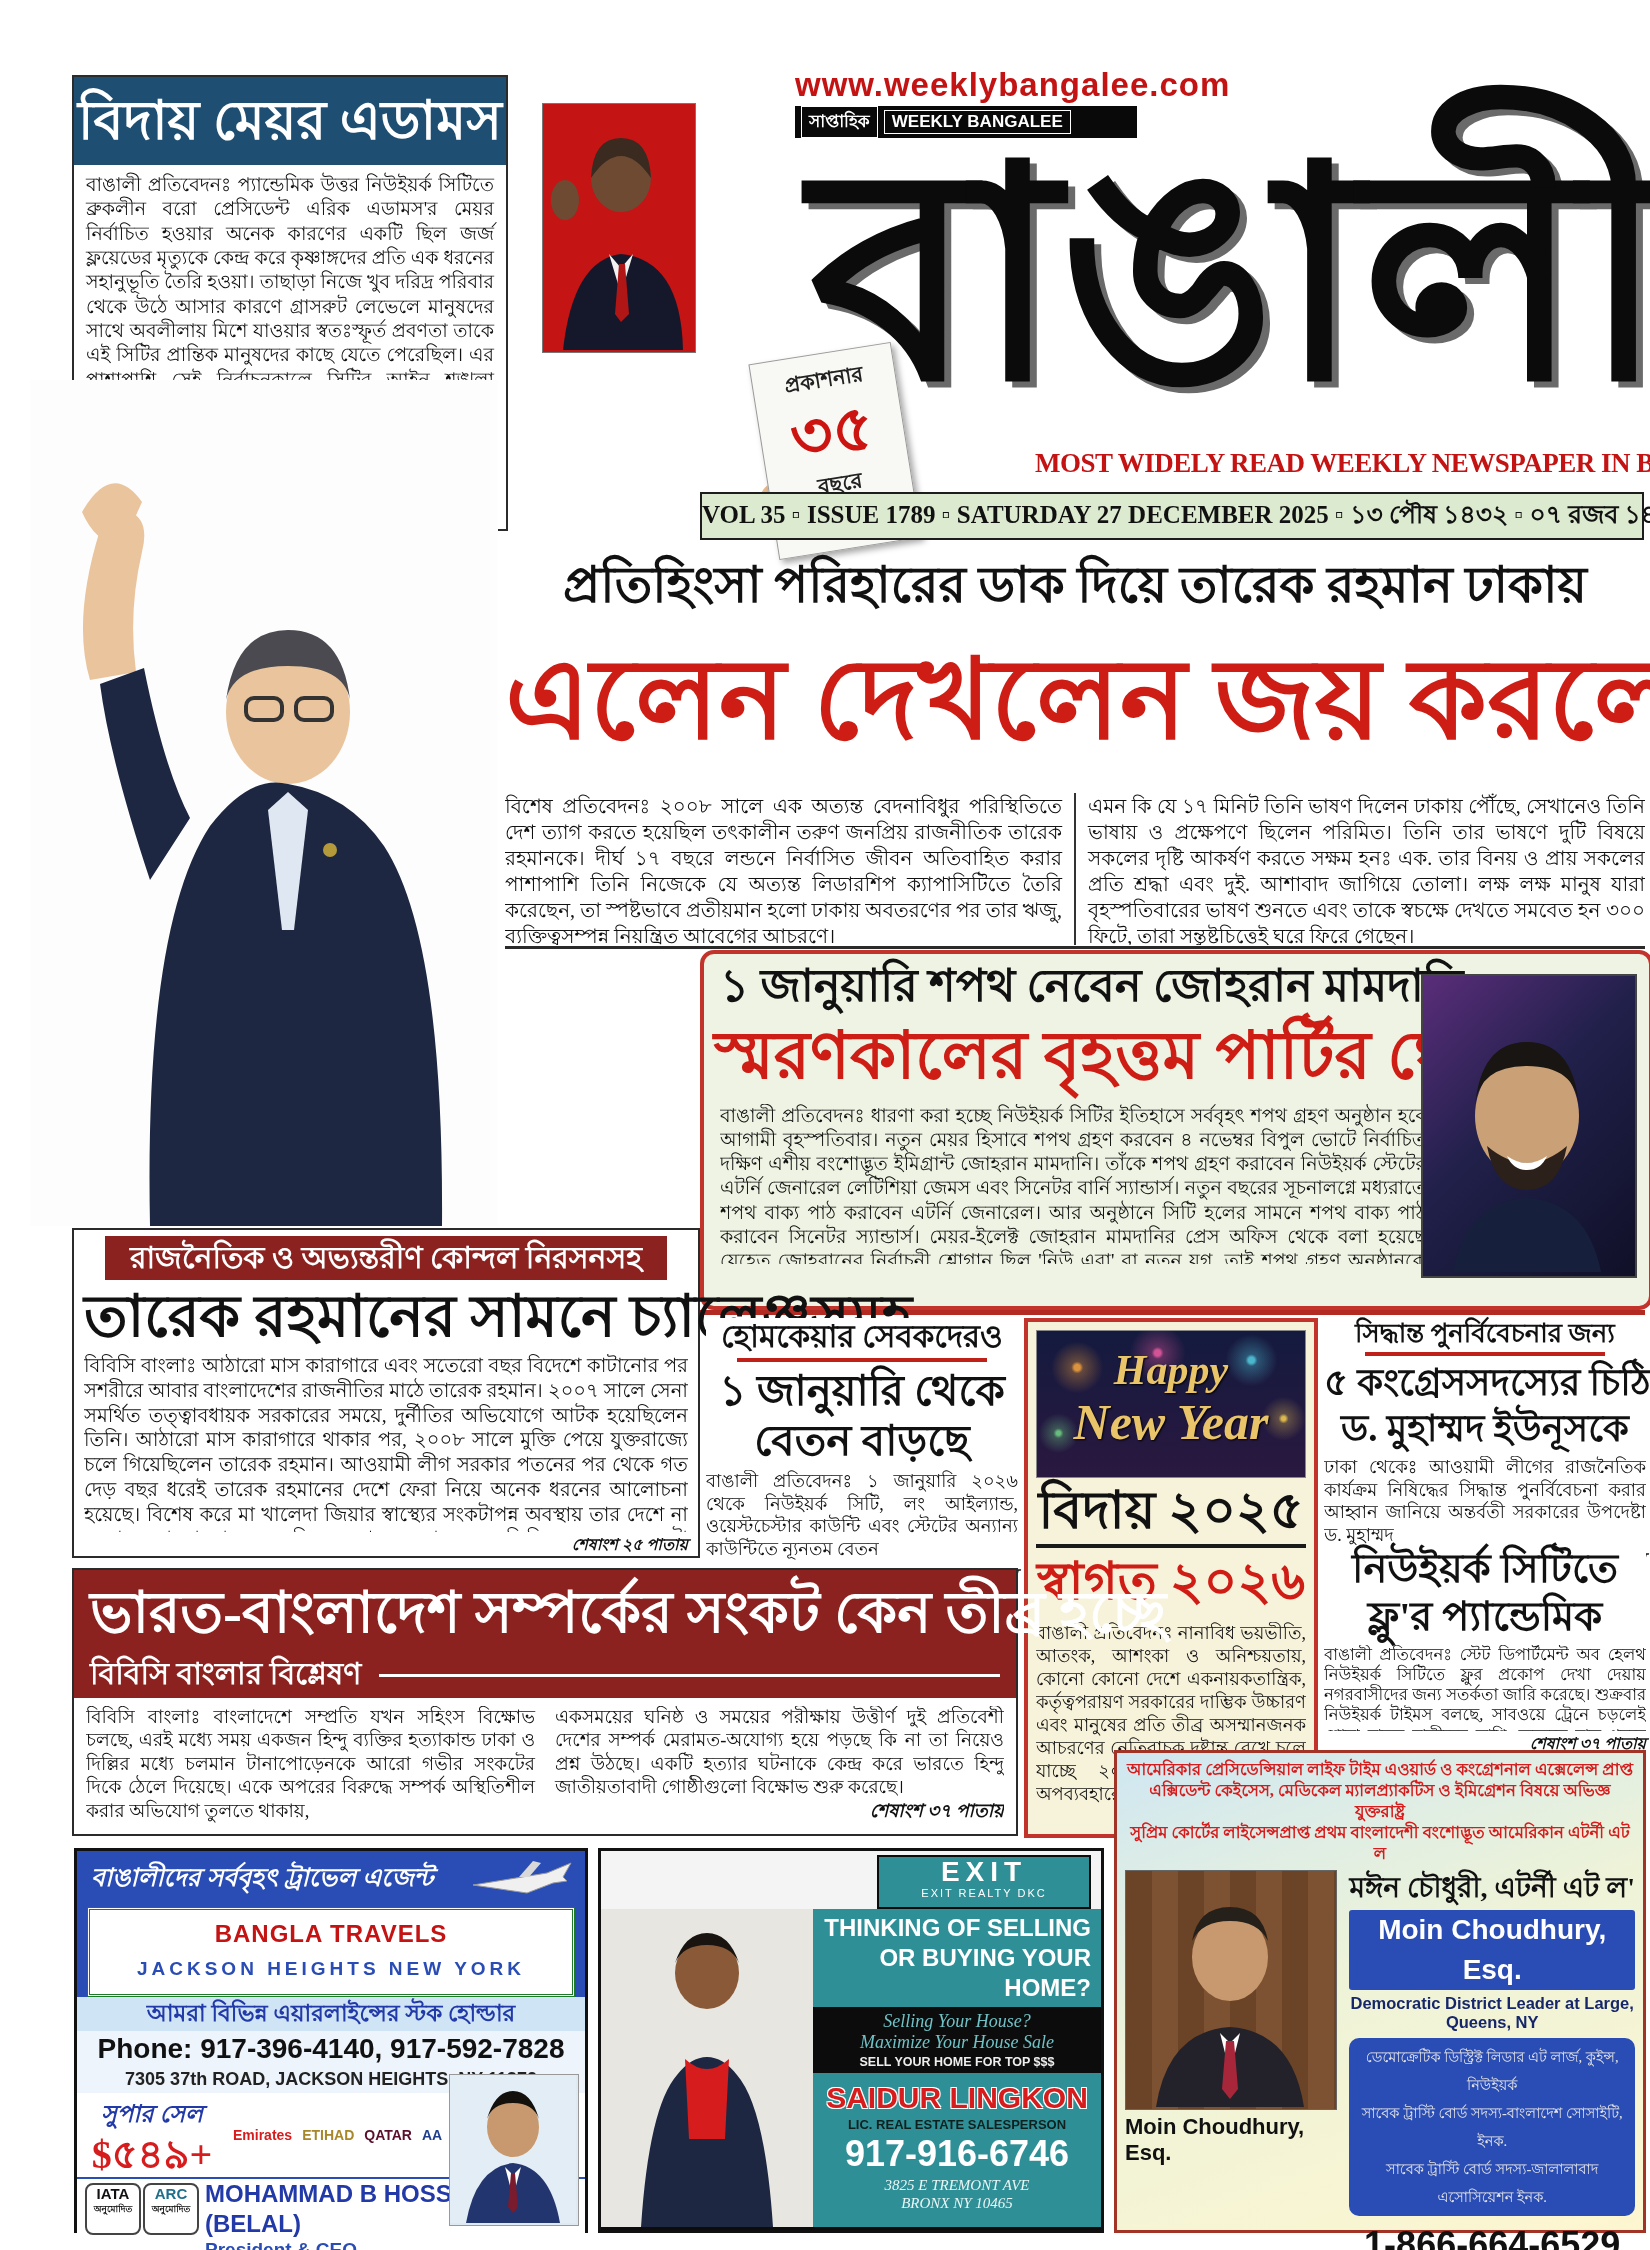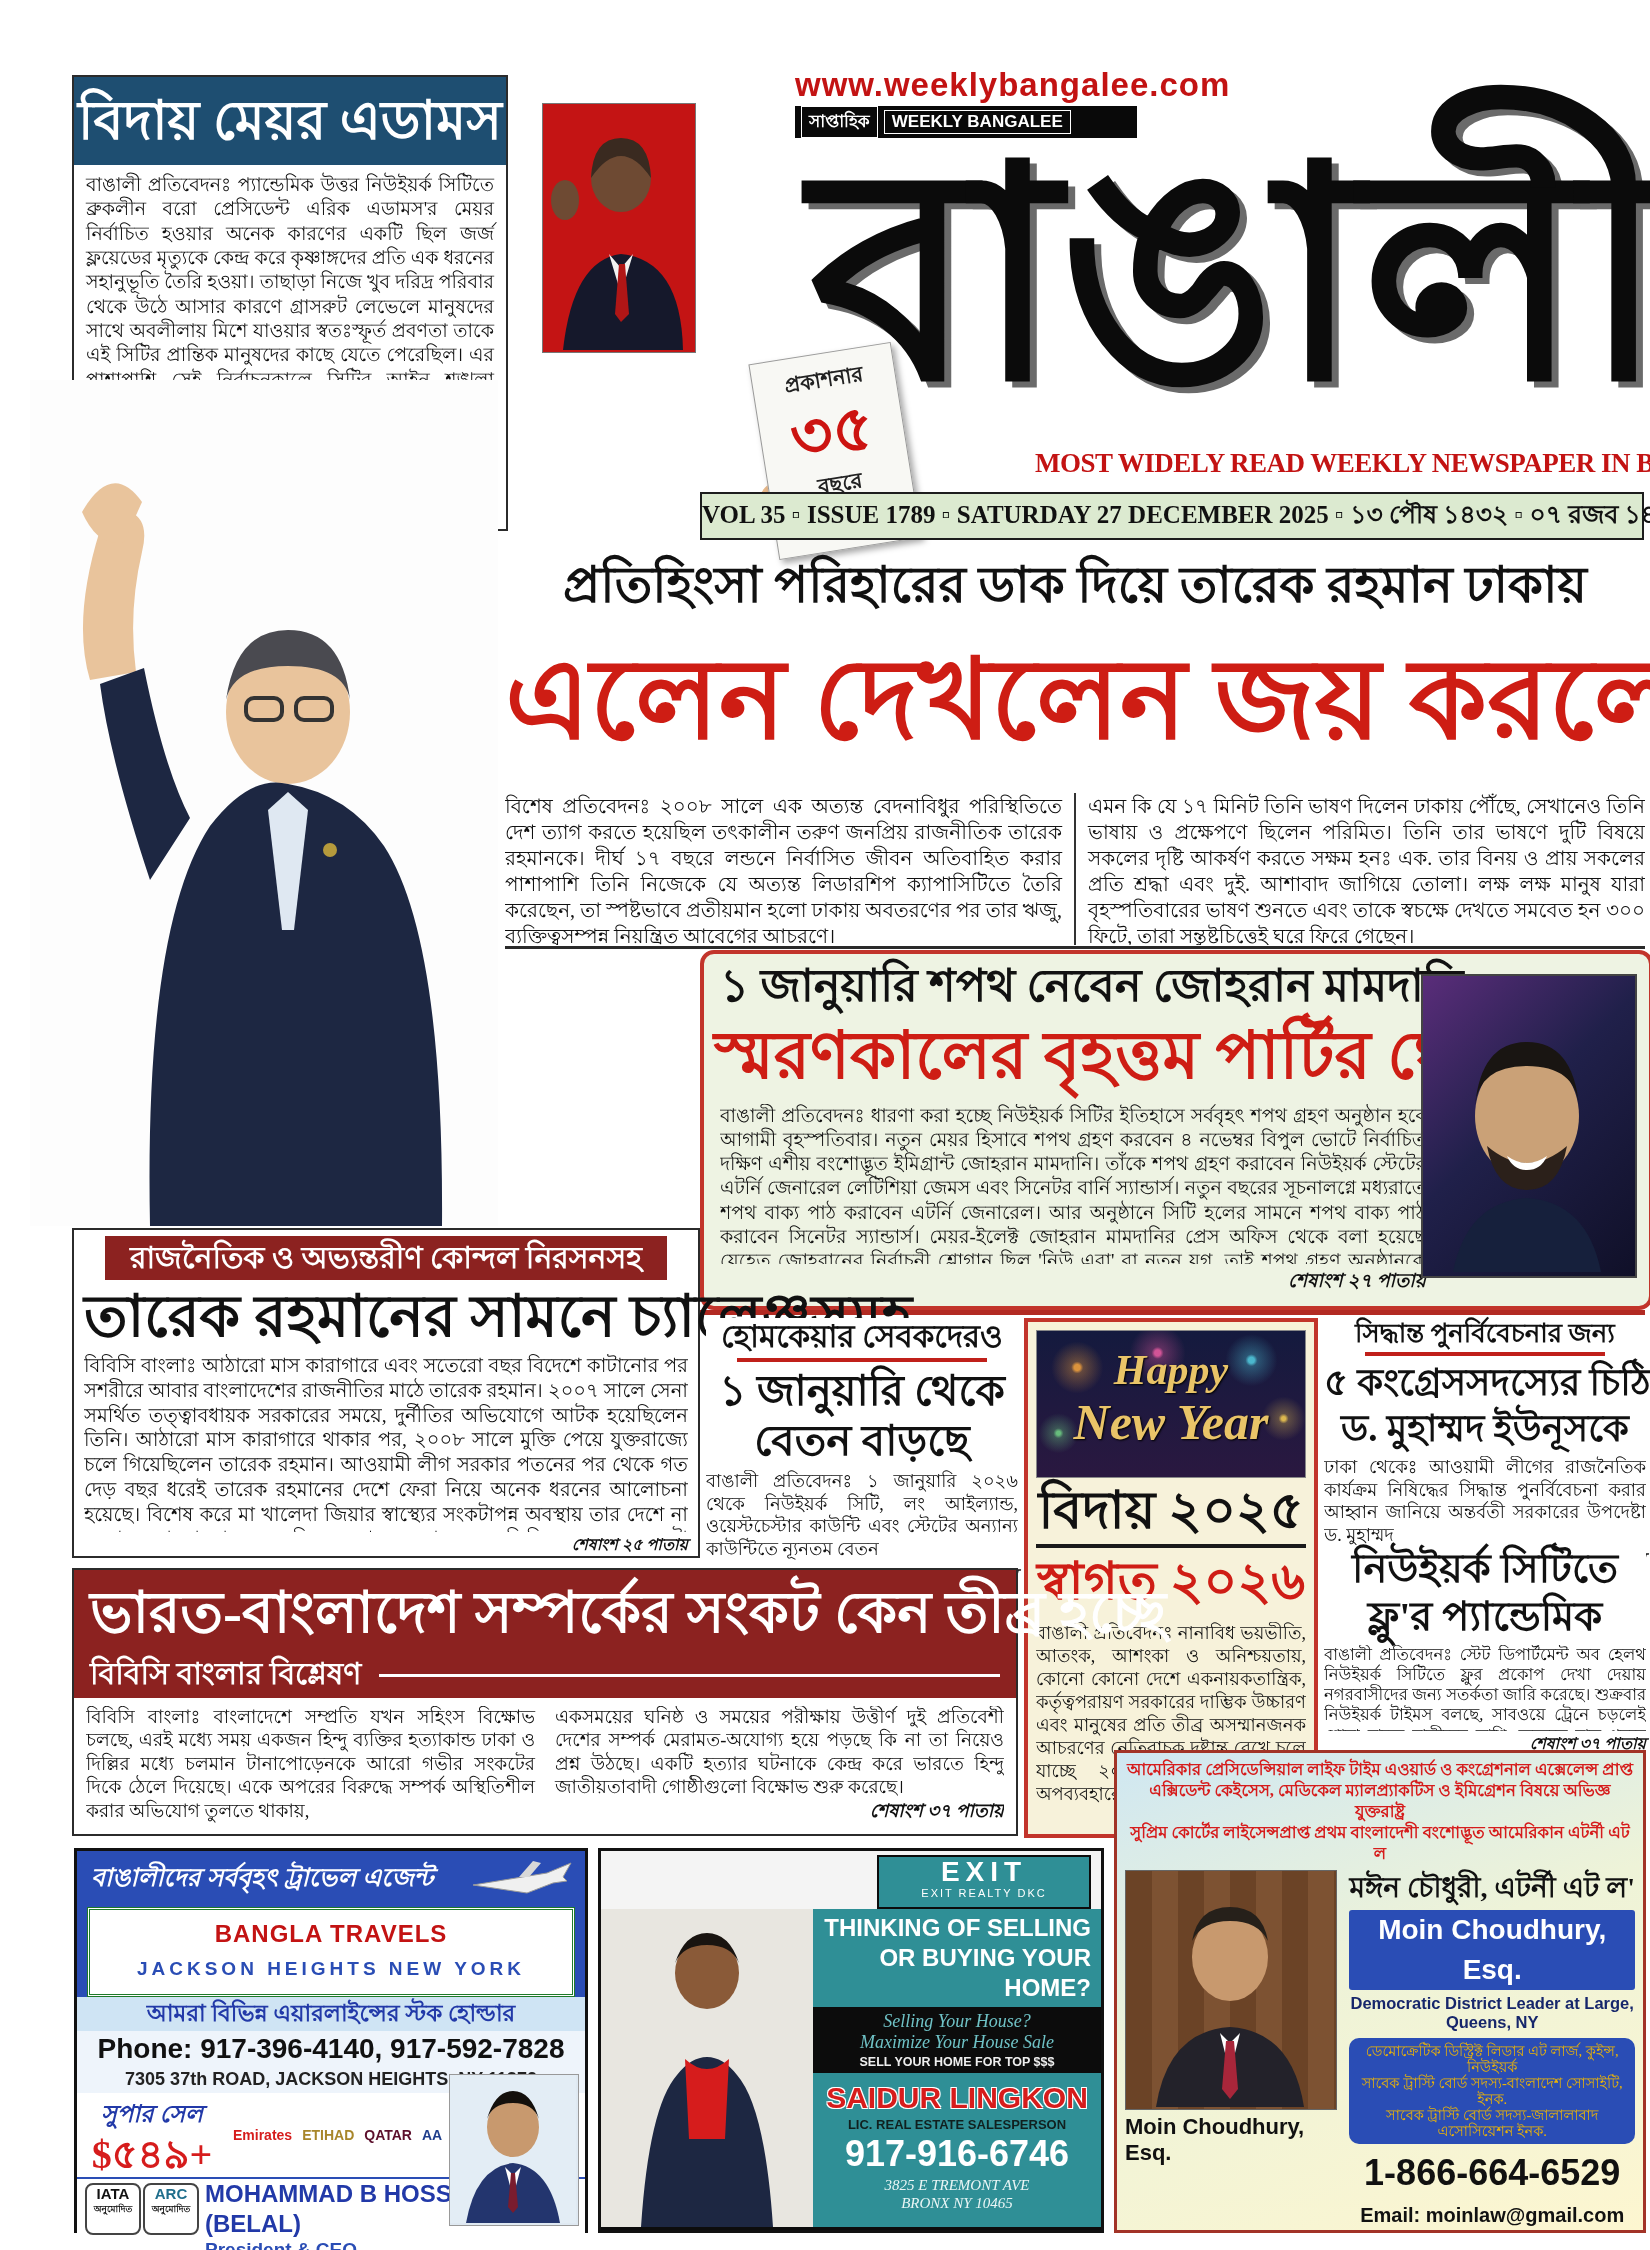--- a/index.html
+++ b/index.html
@@ -142,21 +142,21 @@
   #mo-row{display:flex;gap:10px;margin-top:6px;}
   #mo-photo{width:210px;height:238px;border:1px solid #666;
       background:repeating-linear-gradient(90deg,#6b4326 0 26px,#7d5232 26px 52px);position:relative;}
   #mo-caption{font-family:"Liberation Sans",sans-serif;font-weight:bold;font-size:22px;margin-top:4px;}
   #mo-col{flex:1;text-align:center;}
   #mo-name-bn{font-size:28px;font-weight:bold;line-height:36px;white-space:nowrap;}
   #mo-name-en{background:#2a4db5;color:#fff;font-family:"Liberation Sans",sans-serif;font-weight:bold;
       font-size:28px;line-height:40px;margin-top:4px;border-radius:3px;}
   #mo-title{font-family:"Liberation Sans",sans-serif;font-weight:bold;font-size:16.5px;color:#16266b;margin-top:4px;}
   #mo-creds{background:#2a4db5;border-radius:10px;margin-top:6px;padding:5px 4px;}
-  .mo-cred{color:#eab308;font-size:14.5px;line-height:16px;}
+  .mo-cred{color:#e5e5e5;font-size:14.5px;line-height:28px;}
   #mo-phone{font-family:"Liberation Sans",sans-serif;font-weight:bold;font-size:36px;margin-top:8px;color:#111;}
   #mo-email{font-family:"Liberation Sans",sans-serif;font-weight:bold;font-size:20px;color:#111;margin-top:10px;}
 </style>
 </head>
 <body>
 
 <div id="page">
 
   <div id="adams-box" class="abs">
     <div id="adams-head" class="ctr">বিদায় মেয়র এডামস</div>
@@ -213,21 +213,20 @@
       <span>এমন কি যে ১৭ মিনিট তিনি ভাষণ দিলেন ঢাকায় পৌঁছে, সেখানেও তিনি ভাষায় ও প্রক্ষেপণে ছিলেন পরিমিত। তিনি তার ভাষণে দুটি বিষয়ে সকলের দৃষ্টি আকর্ষণ করতে সক্ষম হনঃ এক. তার বিনয় ও প্রায় সকলের প্রতি শ্রদ্ধা এবং দুই. আশাবাদ জাগিয়ে তোলা। লক্ষ লক্ষ মানুষ যারা বৃহস্পতিবারের ভাষণ শুনতে এবং তাকে স্বচক্ষে দেখতে সমবেত হন ৩০০ ফিটে, তারা সন্তুষ্টচিত্তেই ঘরে ফিরে গেছেন।</span>
       
     </div>
   </div>
   <div id="lead-rule" class="abs"></div>
 
   <div id="mamdani-box" class="abs">
     <div id="mamdani-kicker" class="abs ctr">১ জানুয়ারি শপথ নেবেন জোহরান মামদানি</div>
     <div id="mamdani-headline" class="abs ctr">স্মরণকালের বৃহত্তম পার্টির ঘোষণা</div>
     <div id="mamdani-body" class="abs just hide">বাঙালী প্রতিবেদনঃ ধারণা করা হচ্ছে নিউইয়র্ক সিটির ইতিহাসে সর্ববৃহৎ শপথ গ্রহণ অনুষ্ঠান হবে আগামী বৃহস্পতিবার। নতুন মেয়র হিসাবে শপথ গ্রহণ করবেন ৪ নভেম্বর বিপুল ভোটে নির্বাচিত দক্ষিণ এশীয় বংশোদ্ভূত ইমিগ্রান্ট জোহরান মামদানি। তাঁকে শপথ গ্রহণ করাবেন নিউইয়র্ক স্টেটের এটর্নি জেনারেল লেটিশিয়া জেমস এবং সিনেটর বার্নি স্যান্ডার্স। নতুন বছরের সূচনালগ্নে মধ্যরাতে শপথ বাক্য পাঠ করাবেন এটর্নি জেনারেল। আর অনুষ্ঠানে সিটি হলের সামনে শপথ বাক্য পাঠ করাবেন সিনেটর স্যান্ডার্স। মেয়র-ইলেক্ট জোহরান মামদানির প্রেস অফিস থেকে বলা হয়েছে যেহেতু জোহরানের নির্বাচনী শ্লোগান ছিল 'নিউ এরা' বা নতুন যুগ, তাই শপথ গ্রহণ অনুষ্ঠানকে বলা হয়েছে 'Inauguration of New Era'- অর্থাৎ নতুন যুগের উদ্বোধন। এই অনুষ্ঠান কেবল সিটি হলের সামনের বিশাল</div>
-    <div id="mamdani-more" class="abs more">শেষাংশ ২৭ পাতায়</div>
     <div id="mamdani-photo" class="abs">
       <svg width="208" height="296" viewBox="0 0 208 296">
         <ellipse cx="104" cy="140" rx="52" ry="62" fill="#caa177"></ellipse>
         <path d="M52 130 q6 -64 52 -64 q46 0 52 64 q-4 -40 -52 -40 q-48 0 -52 40" fill="#191512"></path>
         <path d="M64 170 q40 34 80 0 q-8 44 -40 44 q-32 0 -40 -44" fill="#2b201a"></path>
         <path d="M84 180 q20 14 40 0 q-6 14 -20 14 q-14 0 -20 -14" fill="#fff"></path>
         <path d="M30 296 q14 -70 74 -74 q60 4 74 74 Z" fill="#16203c"></path>
       </svg>
     </div>
   </div>

